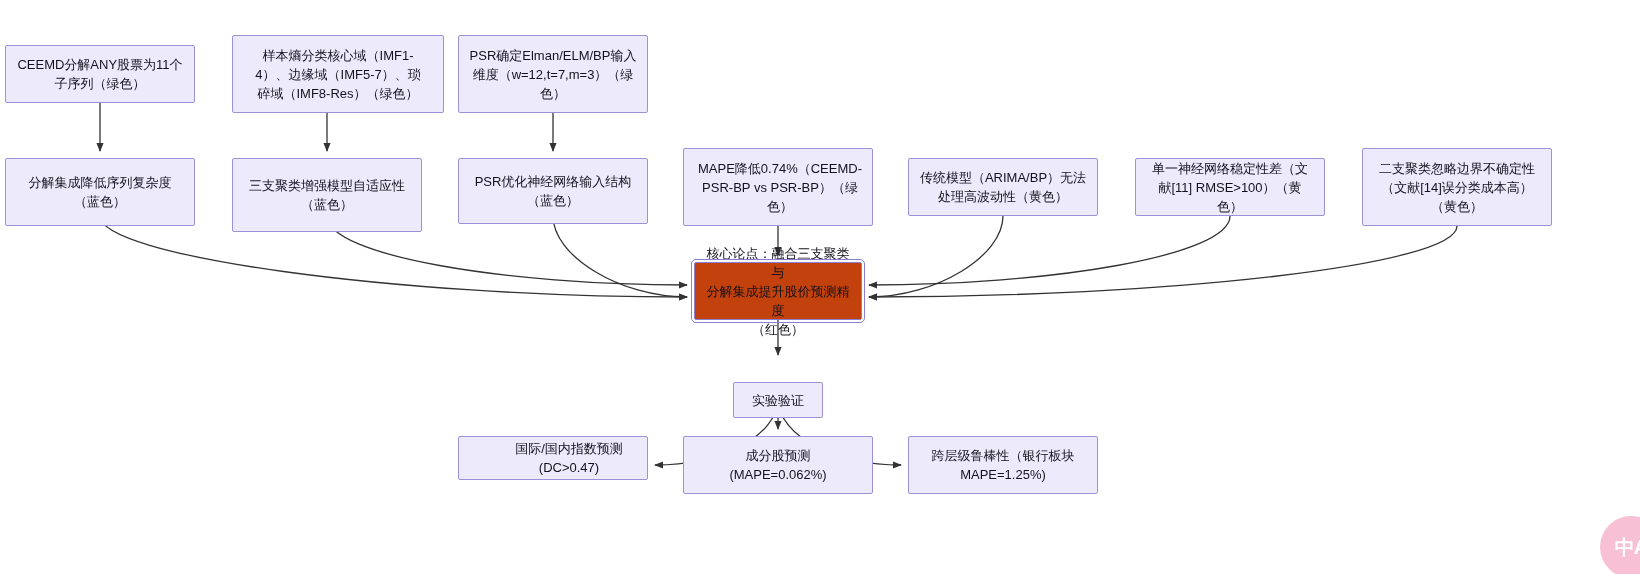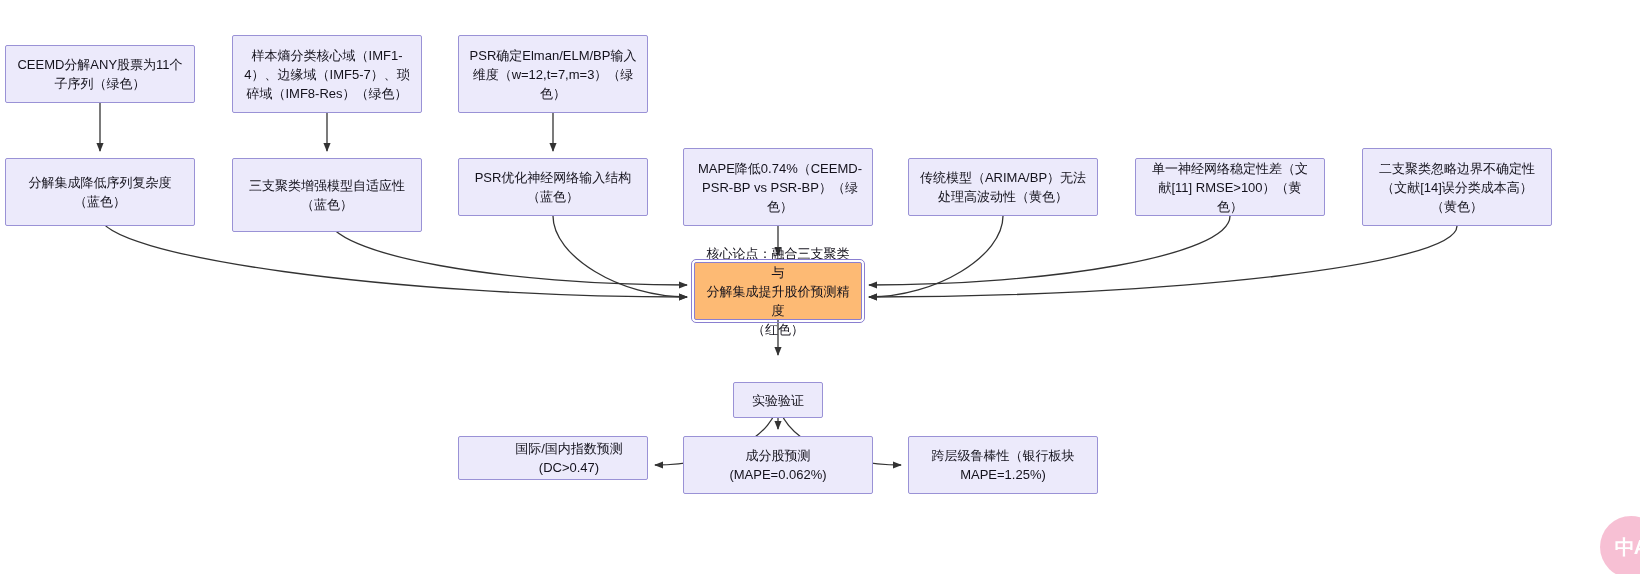--- a/index.html
+++ b/index.html
@@ -42,21 +42,21 @@
     z-index: 2;
   }
   .node .txt {
     display: block;
     white-space: pre-line;
   }
   .node.core {
     border: 1px solid #8A7FD0;
     outline: 1px solid #8A7FD0;
     outline-offset: 2px;
-    background: #fdba74;
+    background: #c2410c;
   }
   .watermark {
     position: absolute;
     width: 62px;
     height: 62px;
     border-radius: 50%;
     background: #F5A8C4;
     opacity: .72;
     display: flex;
     align-items: center;
@@ -96,39 +96,39 @@
         <path d="M 778 398 L 778 429" marker-end="url(#arrow)"></path>
         <path d="M 778 398 C 778 438, 839.5 465, 901 465" marker-end="url(#arrow)"></path>
       </g>
   </svg>
 
   <div id="nodes">
       <div class="node" style="left: 5px; top: 45px; width: 190px; height: 58px;">
         <span class="txt">CEEMD分解ANY股票为11个
 子序列（绿色）</span>
       </div>
-      <div class="node" style="left: 232px; top: 35px; width: 190px; height: 78px;">
+      <div class="node" style="left: 232px; top: 35px; width: 212px; height: 78px;">
         <span class="txt">样本熵分类核心域（IMF1-
 4）、边缘域（IMF5-7）、琐
 碎域（IMF8-Res）（绿色）</span>
       </div>
       <div class="node" style="left: 458px; top: 35px; width: 190px; height: 78px;">
         <span class="txt">PSR确定Elman/ELM/BP输入
 维度（w=12,t=7,m=3）（绿
 色）</span>
       </div>
       <div class="node" style="left: 5px; top: 158px; width: 190px; height: 68px;">
         <span class="txt">分解集成降低序列复杂度
 （蓝色）</span>
       </div>
       <div class="node" style="left: 232px; top: 158px; width: 190px; height: 74px;">
         <span class="txt">三支聚类增强模型自适应性
 （蓝色）</span>
       </div>
-      <div class="node" style="left: 458px; top: 158px; width: 190px; height: 58px;">
+      <div class="node" style="left: 458px; top: 158px; width: 190px; height: 66px;">
         <span class="txt">PSR优化神经网络输入结构
 （蓝色）</span>
       </div>
       <div class="node" style="left: 683px; top: 148px; width: 190px; height: 78px; justify-content: flex-end;">
         <span class="txt">MAPE降低0.74%（CEEMD-
 PSR-BP vs PSR-BP）（绿
 色）</span>
       </div>
       <div class="node" style="left: 908px; top: 158px; width: 190px; height: 58px;">
         <span class="txt">传统模型（ARIMA/BP）无法

